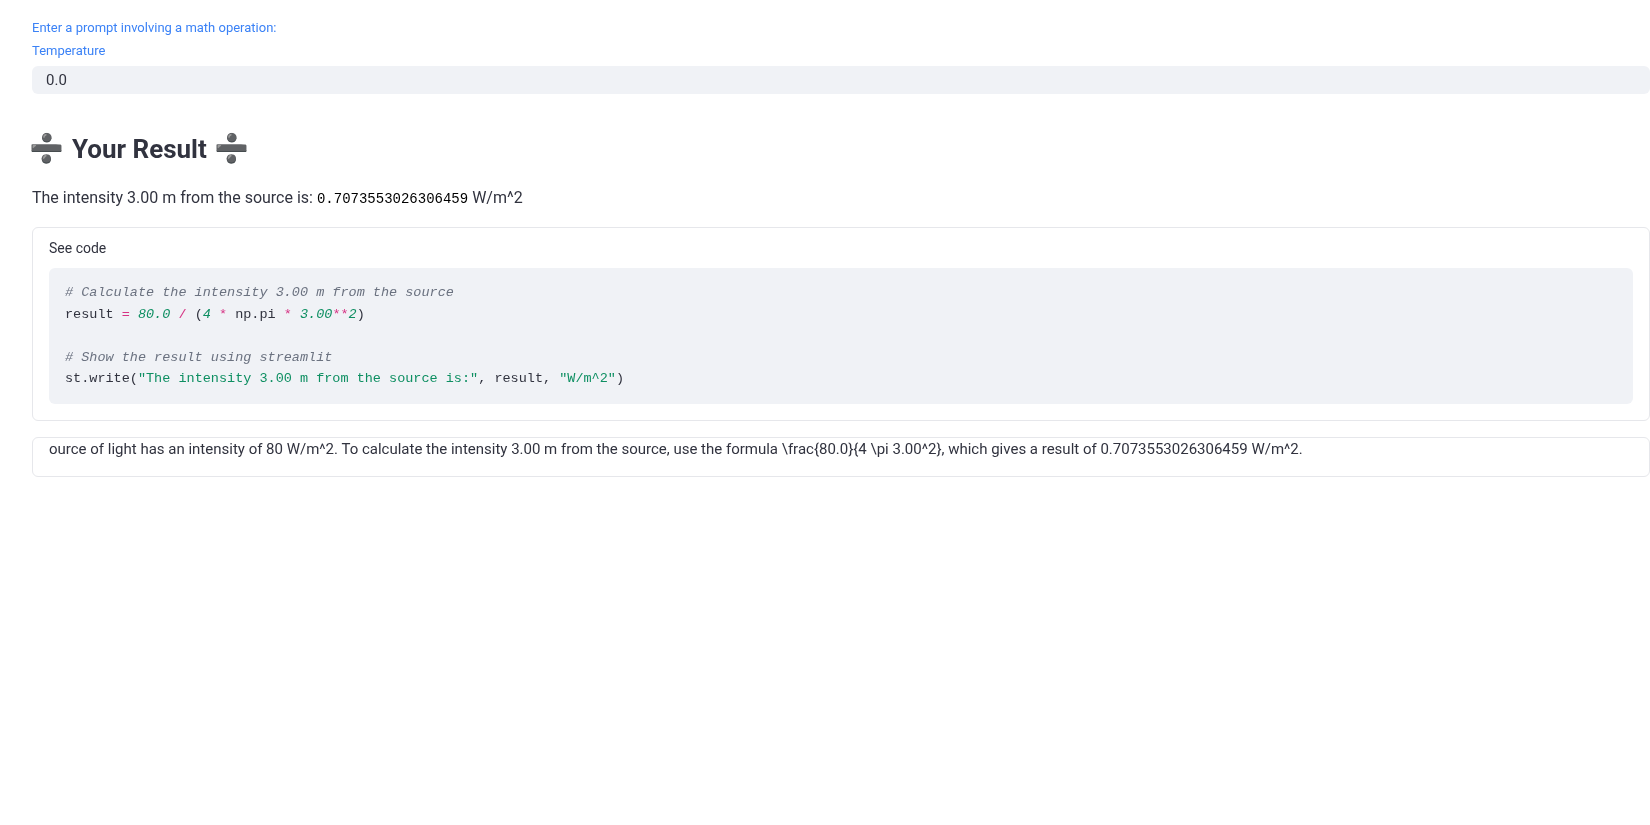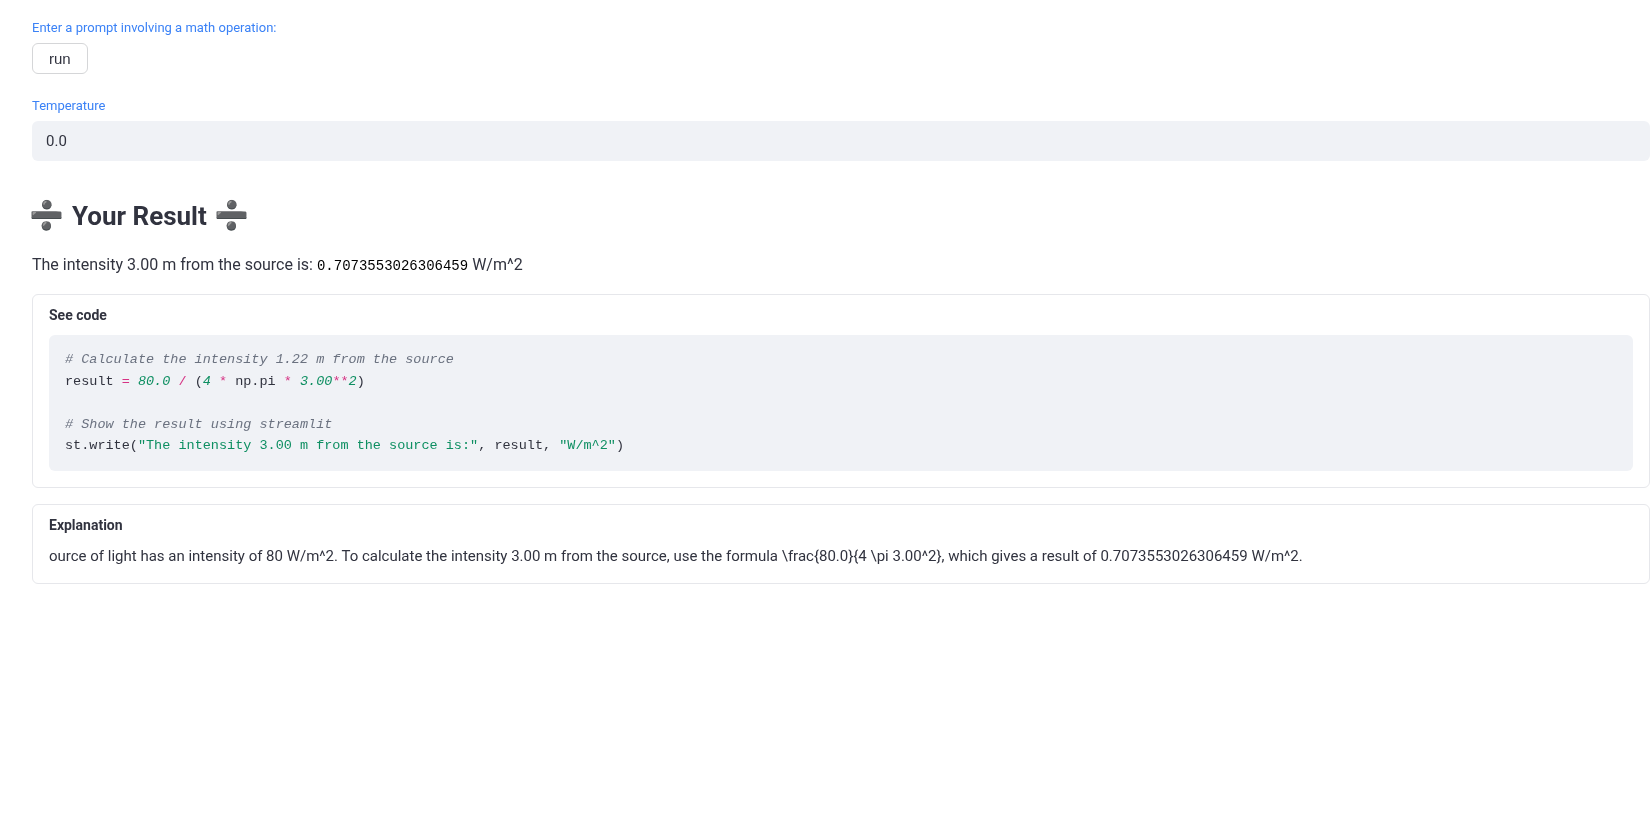--- a/index.html
+++ b/index.html
@@ -36,21 +36,21 @@
       border: 1px solid #d5d6d8;
       border-radius: 6px;
       padding: 6px 16px;
       font-size: 15px;
       color: #31333f;
       cursor: pointer;
       margin-bottom: 24px;
     }
     .text-input {
       width: 100%;
-      height: 40px;
+      height: 28px;
       background: #f0f2f6;
       border: none;
       border-radius: 6px;
       padding: 8px 14px;
       font-size: 15px;
       font-family: inherit;
       color: #31333f;
       margin-bottom: 40px;
     }
     .result-header {
@@ -86,21 +86,20 @@
     .expander {
       border: 1px solid #e6e7eb;
       border-radius: 6px;
       margin-bottom: 16px;
     }
     .expander-header {
       padding: 12px 16px;
       font-size: 14px;
       color: #31333f;
       cursor: pointer;
-      font-weight: bold;
     }
     .expander-content {
       padding: 0 16px 16px 16px;
     }
     .code-block {
       background: #f0f2f6;
       border-radius: 6px;
       padding: 14px 16px;
       font-family: "SFMono-Regular", Consolas, "Liberation Mono", Menlo, monospace;
       font-size: 13.5px;
@@ -138,50 +137,46 @@
       line-height: 1.5;
     }
   </style>
 </head>
 <body>
 
 <div>
 
   <div class="field-label">Enter a prompt involving a math operation:</div>
 
-  <div>
-    <button class="run-button">run</button>
-  </div>
 
   <div class="field-label">Temperature</div>
   <input type="text" class="text-input" value="0.0" style="">
 
   <div class="result-header">
     <span class="divide-icon">➗</span>
     <span class="result-title">Your Result</span>
     <span class="divide-icon">➗</span>
   </div>
 
   <div class="result-line">
     <span>The intensity 3.00 m from the source is: </span>
     <span class="result-value">0.7073553026306459</span>
     <span> W/m^2</span>
   </div>
 
   <div class="expander">
     <div class="expander-header">See code</div>
     <div class="expander-content">
-      <div class="code-block"><span class="code-comment"># Calculate the intensity 1.22 m from the source</span>
+      <div class="code-block"><span class="code-comment"># Calculate the intensity 3.00 m from the source</span>
 <span class="code-var">result</span><span class="code-op"> = </span><span class="code-num">80.0</span><span class="code-op"> / </span><span class="code-paren">(</span><span class="code-num">4</span><span class="code-op"> * </span><span class="code-ident">np.pi</span><span class="code-op"> * </span><span class="code-num">3.00</span><span class="code-op">**</span><span class="code-num">2</span><span class="code-paren">)</span>
 
 <span class="code-comment"># Show the result using streamlit</span>
 <span class="code-ident">st.write</span><span class="code-paren">(</span><span class="code-str">"The intensity 3.00 m from the source is:"</span><span class="code-paren">, </span><span class="code-ident">result</span><span class="code-paren">, </span><span class="code-str">"W/m^2"</span><span class="code-paren">)</span></div>
     </div>
   </div>
 
   <div class="expander">
-    <div class="expander-header">Explanation</div>
     <div class="expander-content">
       <div class="explanation-text">ource of light has an intensity of 80 W/m^2. To calculate the intensity 3.00 m from the source, use the formula \frac{80.0}{4 \pi 3.00^2}, which gives a result of 0.7073553026306459 W/m^2.</div>
     </div>
   </div>
 
 </div>
 
 </body></html>

